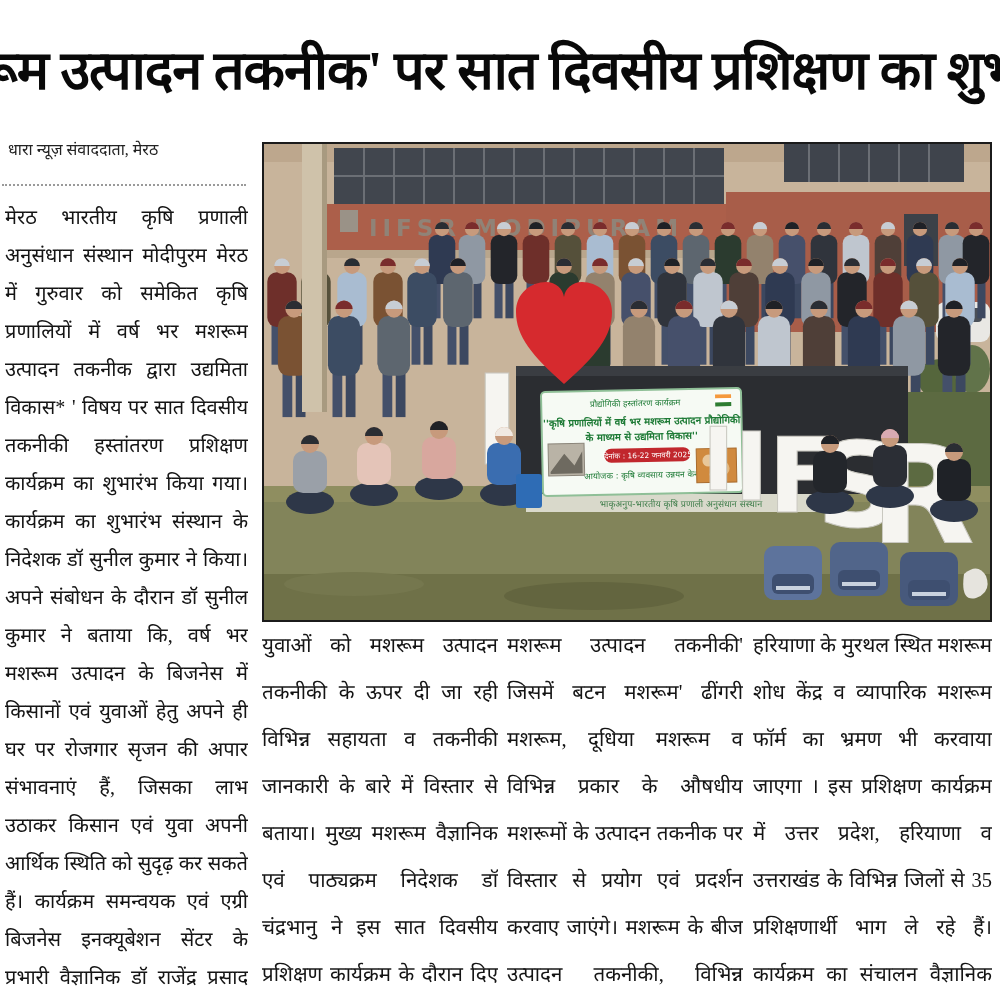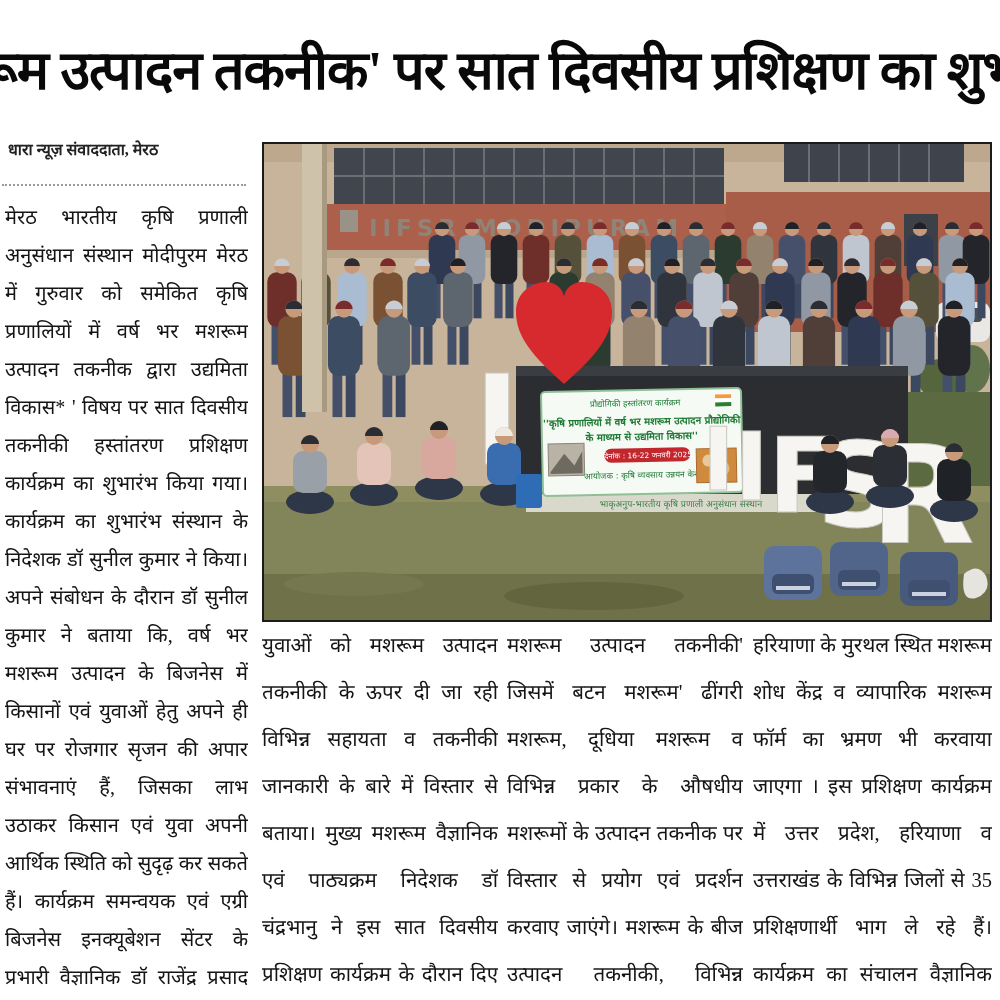--- a/index.html
+++ b/index.html
@@ -10,21 +10,21 @@
     color:#1a1a1a;
   }
   .headline{
     position:absolute;top:16px;left:0;width:1000px;height:104px;
     display:flex;align-items:center;justify-content:center;
     font-size:54px;font-weight:bold;color:#090909;
     letter-spacing:-1px;white-space:nowrap;
   }
   .byline{
     position:absolute;top:138px;left:8px;width:240px;
-    font-size:16px;font-weight:bold;color:#222;
+    font-size:16px;font-weight:normal;color:#222;
   }
   .byline-rule{
     position:absolute;top:184px;left:2px;width:244px;height:0;
     border-top:2px dotted #9a9a9a;
   }
   .col{
     position:absolute;
     font-size:20px;line-height:38px;text-align:justify;
     color:#141414;overflow:hidden;
   }

